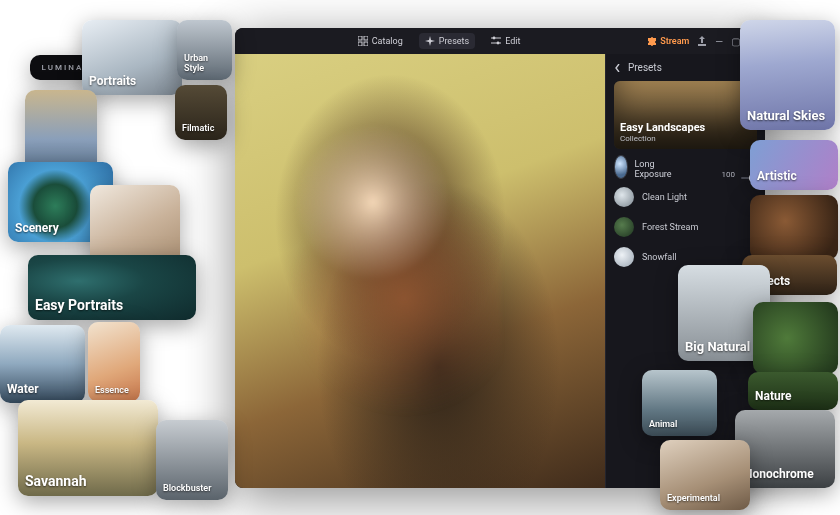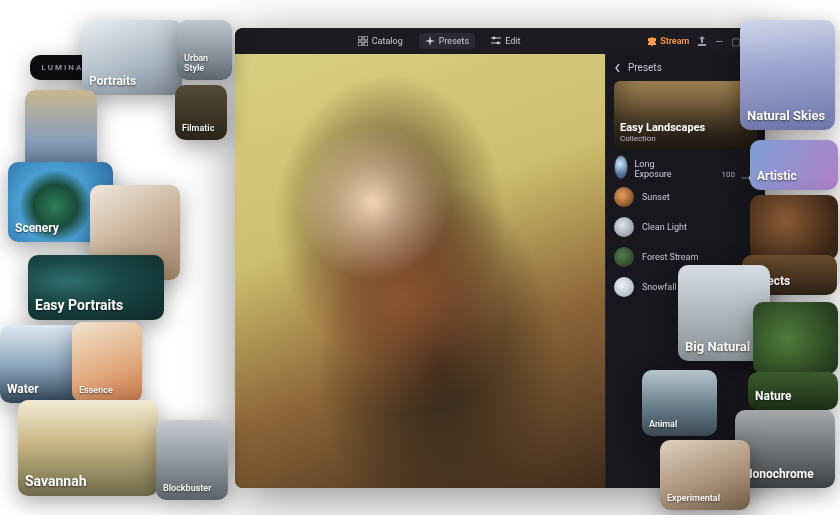--- a/index.html
+++ b/index.html
@@ -86,25 +86,25 @@
   .c-luminar{ left:30px; top:55px; width:72px; height:25px;
     background:#0d0d10; color:#9a9ca5; font-size:8px; align-items:center; justify-content:center; letter-spacing:2px; font-weight:600; }
   .c-filmatic{ left:175px; top:85px; width:52px; height:55px;
     background:linear-gradient(#554a36,#2a241a); }
   .c-sky{ left:25px; top:90px; width:72px; height:82px;
     background:linear-gradient(180deg,#c9b68e 0%, #8a9fba 60%, #5c748e 100%); }
   .c-scenery{ left:8px; top:162px; width:105px; height:80px;
     background:radial-gradient(circle at 45% 55%, #2d7d5a 0%, #1a4d3a 30%, #4a9fd4 50%, #2d6da3 100%); }
   .c-face1{ left:90px; top:185px; width:90px; height:95px;
     background:linear-gradient(150deg,#f0e8de 0%, #c9b29a 50%, #a08466 100%); }
-  .c-easyport{ left:28px; top:255px; width:136px; height:65px;
+  .c-easyport{ left:28px; top:255px; width:168px; height:65px;
     background:radial-gradient(ellipse at 30% 40%, #2f6f6e 0%, #1a4646 40%, #0f2a2c 100%); }
   .c-water{ left:0px; top:325px; width:85px; height:78px;
     background:linear-gradient(180deg,#dfe9f0 0%, #8fa9bf 50%, #33475a 100%); }
-  .c-essence{ left:72px; top:322px; width:70px; height:80px;
+  .c-essence{ left:88px; top:322px; width:52px; height:80px;
     background:linear-gradient(160deg,#f2e3cf 0%, #e0a87a 60%, #c6754a 100%); }
   .c-savannah{ left:18px; top:400px; width:140px; height:96px;
     background:linear-gradient(180deg,#f2ead4 0%, #c9b784 45%, #6f6a4a 100%);align-items:flex-end; }
   .c-blockb{ left:156px; top:420px; width:72px; height:80px;
     background:linear-gradient(#c7ccd1,#5a636b); }
 
   .c-natskies{ left:740px; top:20px; width:95px; height:110px;
     background:linear-gradient(175deg,#cfd6e9 0%, #9ea8d0 40%, #6f75a9 100%); }
   .c-artistic{ left:750px; top:140px; width:88px; height:50px;
     background:linear-gradient(120deg,#7e9fd4,#b07fc8); }
@@ -191,24 +191,20 @@
       </div>
 
       <div class="slider-row">
         <div class="slider-thumb"></div>
         <span class="lbl">Long Exposure</span>
         <span class="val">100</span>
         <div class="track"></div>
       </div>
 
       <div class="preset-item">
-        <div class="sw" style="background-image:radial-gradient(circle at 40% 40%,#e7a25a,#5a3017)"></div>
-        <span class="nm">Sunset</span>
-      </div>
-      <div class="preset-item">
         <div class="sw" style="background-image:radial-gradient(circle at 40% 40%,#dfe6eb,#7b868f)"></div>
         <span class="nm">Clean Light</span>
       </div>
       <div class="preset-item">
         <div class="sw" style="background-image:radial-gradient(circle at 40% 40%,#567c4d,#1e3320)"></div>
         <span class="nm">Forest Stream</span>
       </div>
       <div class="preset-item">
         <div class="sw" style="background-image:radial-gradient(circle at 40% 40%,#eef2f6,#9aa6b2)"></div>
         <span class="nm">Snowfall</span>

